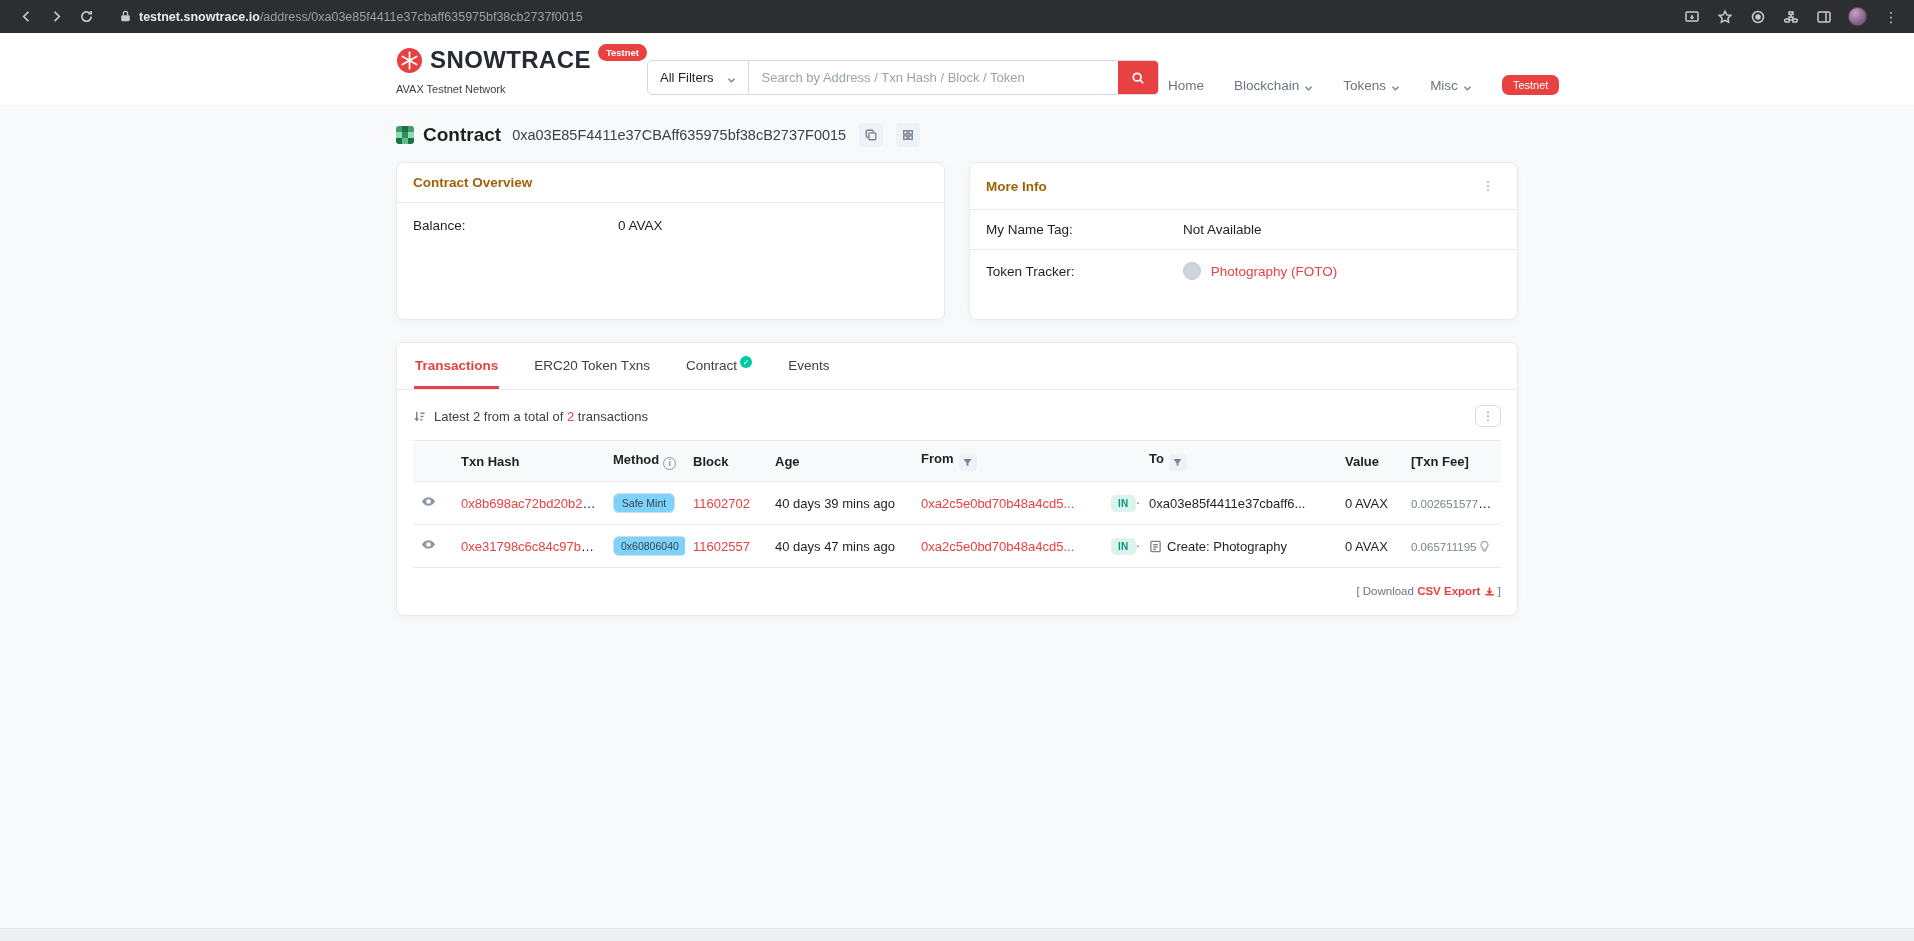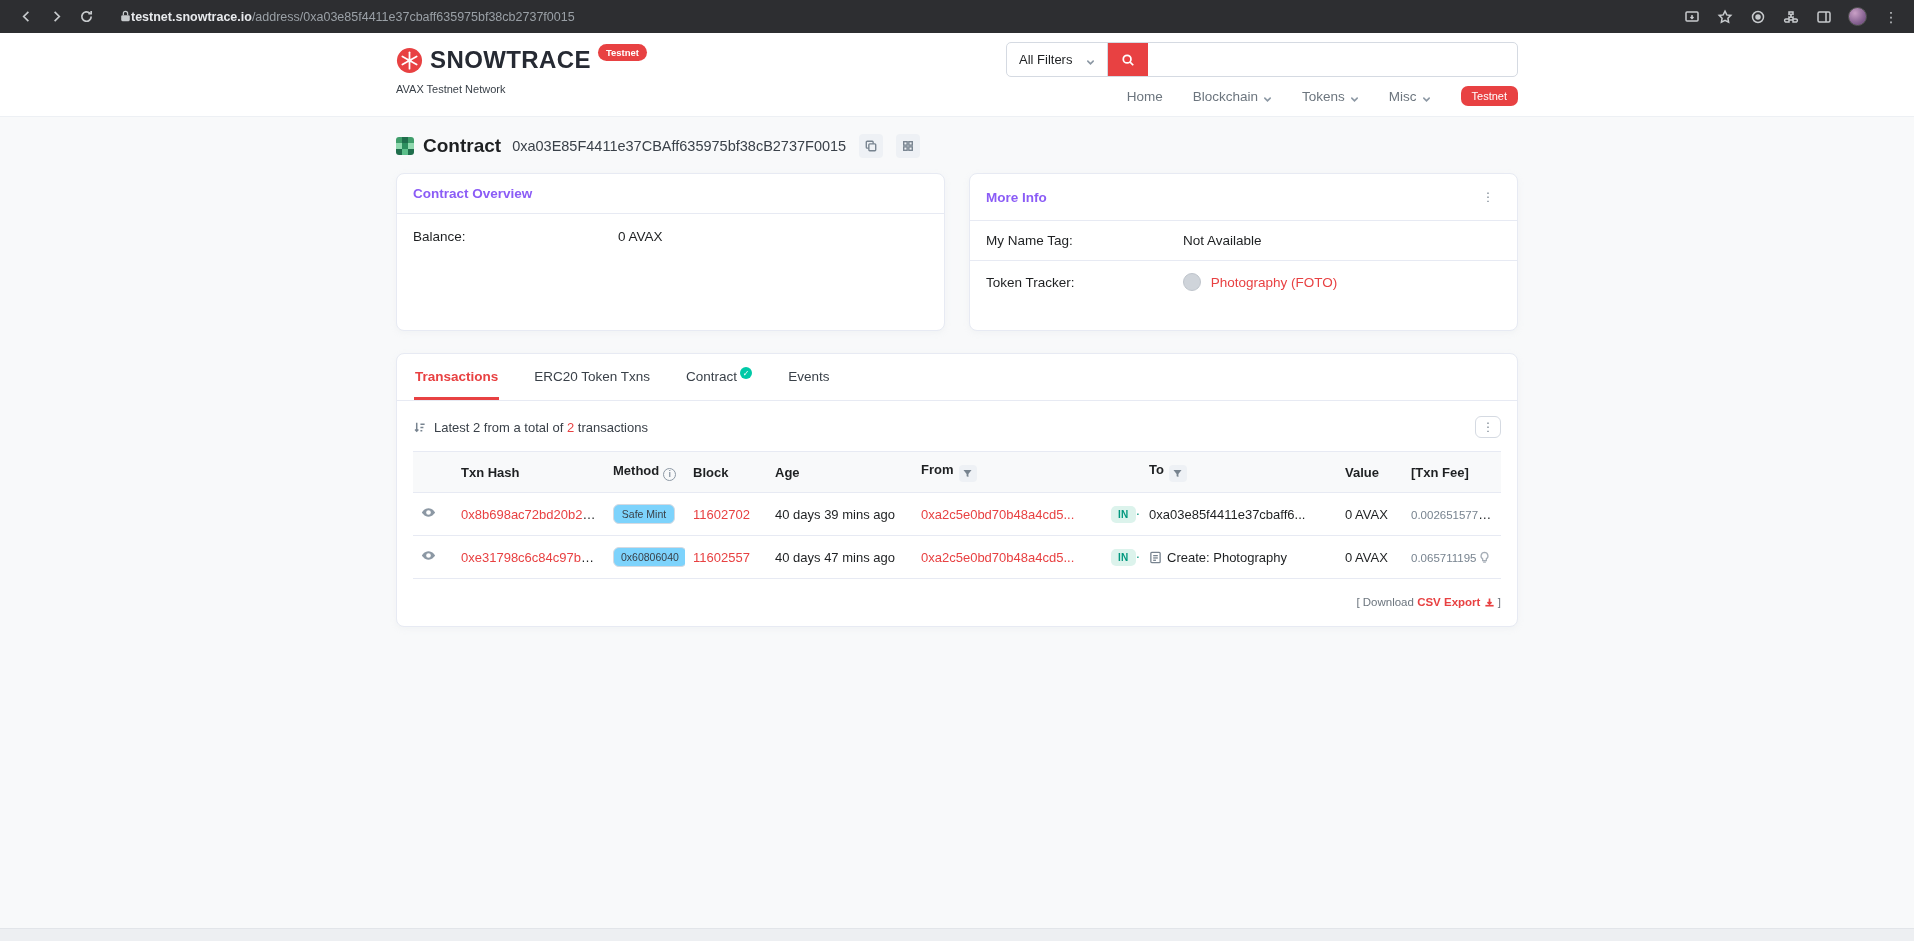--- a/index.html
+++ b/index.html
@@ -3,40 +3,40 @@
 <meta charset="utf-8">
 <style>
   * { box-sizing: border-box; margin: 0; padding: 0; }
   html, body { width: 1914px; height: 941px; overflow: hidden; }
   body { font-family: "Liberation Sans", sans-serif; background: #f8f9fa; color: #1e2022; }
 
   
   .browser-bar { height: 33px; background: #2d2e31; display: flex; align-items: center; padding: 0 14px; gap: 6px; }
   .nav-btn { width: 24px; height: 24px; display: flex; align-items: center; justify-content: center; color: #c7cacd; font-size: 15px; border-radius: 50%; cursor: pointer; }
   .nav-btn svg { width: 15px; height: 15px; fill: none; stroke: #c7cacd; stroke-width: 1.8; }
-  .omnibox { flex: 1; display: flex; align-items: center; margin-left: 16px; height: 24px; }
+  .omnibox { flex: 1; display: flex; align-items: center; gap: 8px; margin-left: 16px; height: 24px; }
   .omnibox .lock svg { width: 11px; height: 12px; fill: #c7cacd; }
   .url-text { font-size: 12.5px; color: #9aa0a6; white-space: nowrap; overflow: hidden; text-overflow: ellipsis; }
   .url-text b { color: #e8eaed; font-weight: bold; }
   .chrome-icons { display: flex; align-items: center; gap: 15px; margin-left: 16px; }
   .chrome-icons .ci { width: 18px; height: 18px; display: flex; align-items: center; justify-content: center; }
   .chrome-icons svg { width: 16px; height: 16px; fill: none; stroke: #c7cacd; stroke-width: 1.5; }
   .avatar { width: 19px; height: 19px; border-radius: 50%; background: radial-gradient(circle at 35% 30%, #c9a0c6, #7d5a8a 70%); border: 1px solid #555; }
   .kebab-v { color: #c7cacd; font-size: 14px; letter-spacing: 0; }
 
   
   .site-header { background: #fff; border-bottom: 1px solid #edf0f4; padding: 9px 0 10px; }
   .header-inner { width: 1122px; margin: 0 auto; display: flex; justify-content: space-between; }
   .brand-block { padding-top: 4px; }
   .brand-row { display: flex; align-items: center; gap: 7px; position: relative; }
   .brand-logo { width: 27px; height: 27px; }
   .brand-name { font-size: 24px; font-weight: bold; color: #262a33; letter-spacing: 0.4px; }
   .brand-badge { background: #e84142; color: #fff; font-size: 9.5px; font-weight: bold; padding: 3px 8px; border-radius: 9px; align-self: flex-start; margin-top: -2px; }
   .network-label { font-size: 11px; color: #3a4149; margin-top: 9px; }
-  .header-right { display: flex; flex-direction: column; align-items: flex-end; gap: 9px; }
+  .header-right { display: flex; align-items: flex-end; gap: 9px; }
   .search-bar { display: flex; align-items: stretch; width: 512px; height: 35px; border: 1px solid #d5dae2; border-radius: 5px; background: #fff; overflow: hidden; }
   .filter-select { display: flex; align-items: center; gap: 14px; padding: 0 12px; font-size: 13px; color: #1e2022; border-right: 1px solid #d5dae2; cursor: pointer; white-space: nowrap; }
   .chev { width: 9px; height: 9px; display: inline-block; }
   .chev svg { width: 9px; height: 9px; fill: none; stroke: #8c98a4; stroke-width: 1.8; stroke-linecap: round; }
   .search-input { flex: 1; border: none; outline: none; padding: 0 12px; font-size: 13px; color: #1e2022; font-family: "Liberation Sans", sans-serif; }
   .search-input::placeholder { color: #9aa2ac; }
   .search-btn { width: 40px; background: #e84142; border: none; display: flex; align-items: center; justify-content: center; cursor: pointer; }
   .search-btn svg { width: 14px; height: 14px; fill: none; stroke: #fff; stroke-width: 2; }
   .main-nav { display: flex; align-items: center; gap: 30px; font-size: 13.5px; color: #6c757e; }
   .nav-item { display: flex; align-items: center; gap: 5px; cursor: pointer; }
@@ -48,21 +48,21 @@
   .identicon { width: 18px; height: 18px; border-radius: 3px; overflow: hidden; display: grid; grid-template-columns: repeat(3,1fr); grid-template-rows: repeat(3,1fr); }
   .identicon i { display: block; }
   .page-title { font-size: 19px; font-weight: bold; color: #1e2022; }
   .page-address { font-size: 14.5px; color: #3a4149; margin-left: 2px; }
   .mini-btn { width: 24px; height: 24px; border-radius: 4px; background: #eef1f5; border: none; display: flex; align-items: center; justify-content: center; cursor: pointer; margin-left: 4px; }
   .mini-btn svg { width: 12px; height: 12px; fill: none; stroke: #77838f; stroke-width: 1.6; }
 
   .cards-row { display: flex; gap: 24px; margin-top: 15px; align-items: stretch; }
   .card { background: #fff; border: 1px solid #e7eaf3; border-radius: 8px; flex: 1; box-shadow: 0 2px 6px rgba(189,197,209,0.12); min-height: 158px; display: flex; flex-direction: column; }
   .card-header { display: flex; align-items: center; justify-content: space-between; padding: 12px 16px; border-bottom: 1px solid #e7eaf3; }
-  .card-title { font-size: 13.5px; font-weight: bold; color: #8b5cf6; }
+  .card-title { font-size: 13.5px; font-weight: bold; color: #a16207; }
   .kebab-btn { width: 26px; height: 22px; border: 1px solid #d5dae2; background: #fff; border-radius: 6px; color: #77838f; font-size: 12px; line-height: 1; cursor: pointer; }
   .kebab-plain { border: none; background: transparent; }
   .info-row { display: flex; align-items: center; padding: 12px 16px; font-size: 13.5px; border-bottom: 1px solid #e7eaf3; }
   .info-row:last-child { border-bottom: none; }
   .info-label { width: 197px; flex-shrink: 0; color: #1e2022; }
   .ov-body { padding: 15px 16px; font-size: 13.5px; display: flex; }
   .ov-label { width: 205px; }
   .link { color: #e84142; text-decoration: none; cursor: pointer; }
   .token-logo { width: 18px; height: 18px; border-radius: 50%; background: #cfd4da; display: inline-block; margin-right: 6px; vertical-align: -4px; border: 1px solid #bfc5cc; }
 
@@ -189,20 +189,21 @@
     <div class="header-right">
       <div class="search-bar">
         <div class="filter-select">
           <span>All Filters</span>
           <span class="chev">
             <svg viewBox="0 0 10 10">
                 <path d="M2 3.5 L5 6.5 L8 3.5"></path>
               </svg>
           </span>
         </div>
+        <input class="search-input" type="text" placeholder="Search by Address / Txn Hash / Block / Token" style="">
         <button class="search-btn">
           <svg viewBox="0 0 16 16">
               <circle cx="7" cy="7" r="4.4"></circle>
               <line x1="10.4" y1="10.4" x2="14" y2="14"></line>
             </svg>
         </button>
       </div>
       <div class="main-nav">
         <span class="nav-item">
             <span>Home</span>

